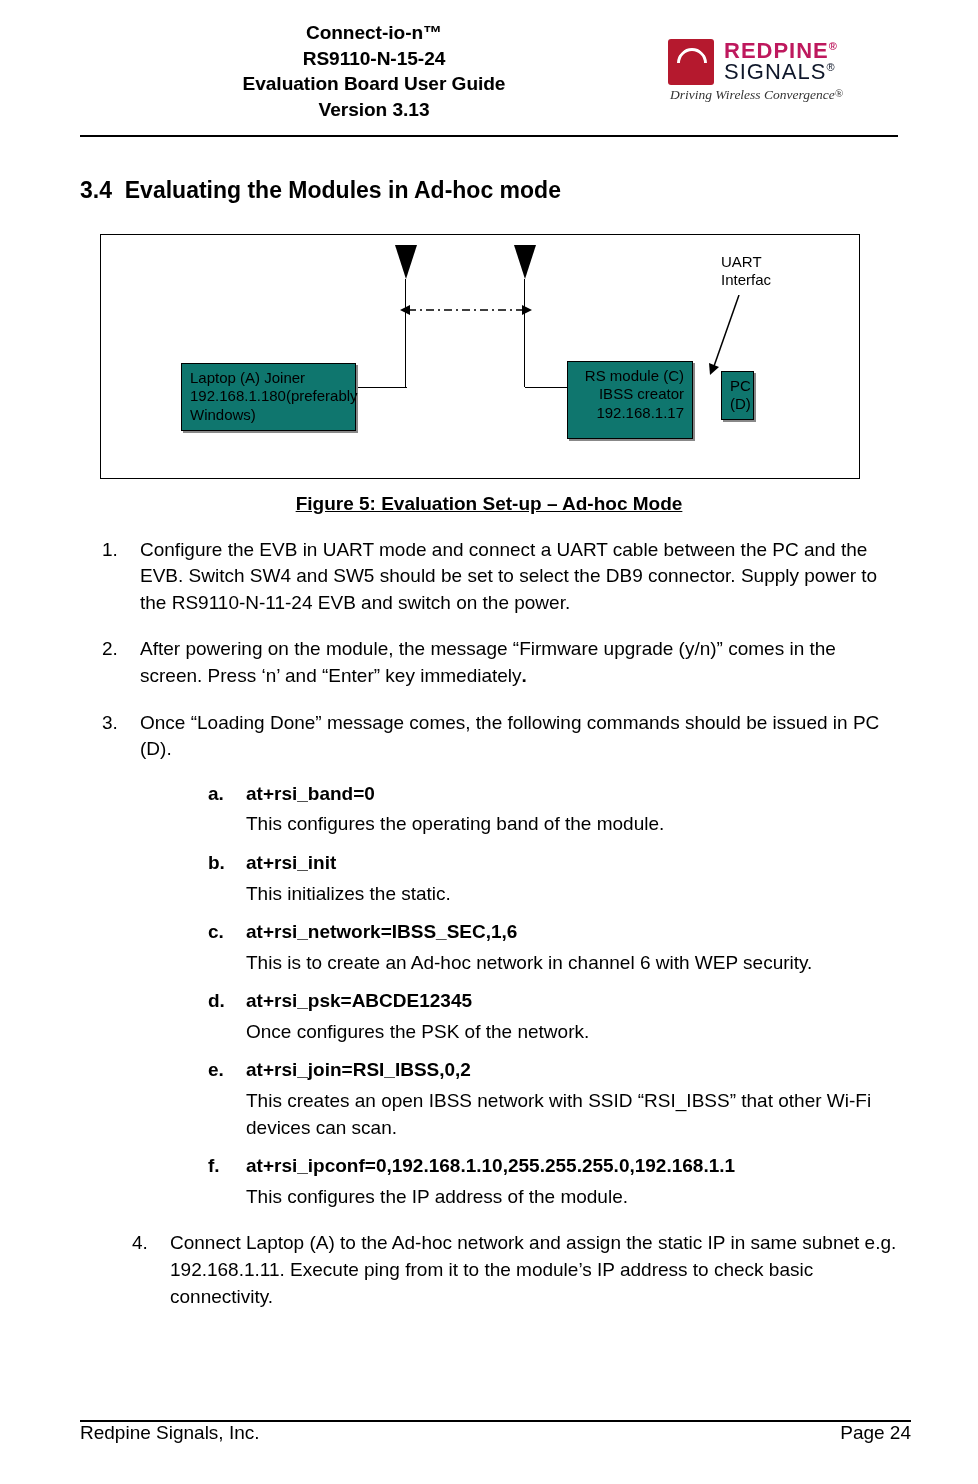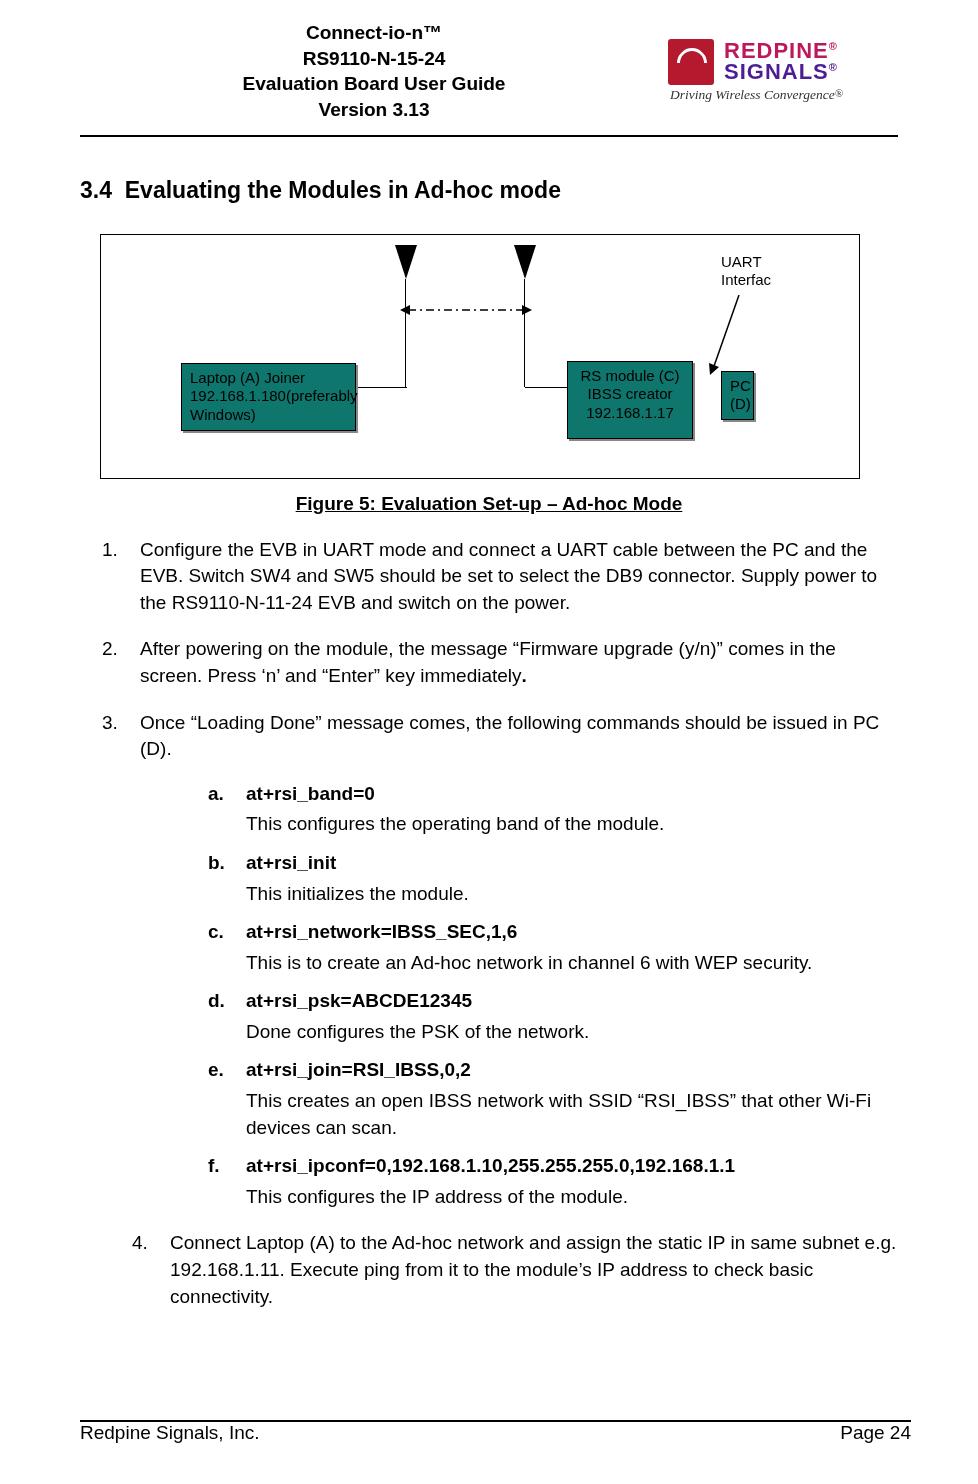--- a/index.html
+++ b/index.html
@@ -70,22 +70,22 @@
     line-height: 0.95;
   }
   .logo-line1 {
     font-size: 22px;
     font-weight: bold;
     color: #be185d;
     letter-spacing: 1px;
   }
   .logo-line2 {
     font-size: 22px;
-    font-weight: bold;
-    color: #4c1d95;
+    font-weight: normal;
+    color: #0f172a;
     letter-spacing: 1px;
   }
   .logo-reg { font-size: 11px; vertical-align: top; }
   .tagline {
     font-size: 13.5px;
     font-style: italic;
     color: #333;
     margin-top: 2px;
     margin-left: 2px;
     font-family: Georgia, serif;
@@ -137,21 +137,21 @@
   .box {
     position: absolute;
     border: 1.5px solid #000;
     background: #0f766e;
     font-size: 15px;
     padding: 5px 8px;
     line-height: 1.25;
     box-shadow: 2px 2px 0 #888;
   }
   .box.laptop { top: 128px; left: 80px; width: 175px; }
-  .box.rs { top: 126px; left: 466px; width: 126px; text-align: center; height: 78px; overflow: hidden; }
+  .box.rs { top: 126px; left: 466px; width: 126px; text-align: right; height: 78px; overflow: hidden; }
   .box.pc { top: 136px; left: 620px; width: 33px; }
   .uart-label {
     position: absolute;
     top: 18px;
     left: 620px;
     font-size: 15px;
     line-height: 1.25;
   }
   .uart-arrow {
     position: absolute;
@@ -298,29 +298,29 @@
     <li><span>Configure the EVB in UART mode and connect a UART cable between the PC and the EVB. Switch SW4 and SW5 should be set to select the DB9 connector. Supply power to the RS9110-N-11-24 EVB and switch on the power.</span></li>
     <li><span>After powering on the module, the message “Firmware upgrade (y/n)” comes in the screen. Press ‘n’ and “Enter” key immediately</span><span class="bold-period">.</span></li>
     <li><span>Once “Loading Done” message comes, the following commands should be issued in PC (D).</span>
       <ol class="sub-list">
         <li>
           <div class="sub-cmd">at+rsi_band=0</div>
           <div class="sub-desc">This configures the operating band of the module.</div>
         </li>
         <li>
           <div class="sub-cmd">at+rsi_init</div>
-          <div class="sub-desc">This initializes the module.</div>
+          <div class="sub-desc">This initializes the static.</div>
         </li>
         <li>
           <div class="sub-cmd">at+rsi_network=IBSS_SEC,1,6</div>
           <div class="sub-desc">This is to create an Ad-hoc network in channel 6 with WEP security.</div>
         </li>
         <li>
           <div class="sub-cmd">at+rsi_psk=ABCDE12345</div>
-          <div class="sub-desc">Done configures the PSK of the network.</div>
+          <div class="sub-desc">Once configures the PSK of the network.</div>
         </li>
         <li>
           <div class="sub-cmd">at+rsi_join=RSI_IBSS,0,2</div>
           <div class="sub-desc">This creates an open IBSS network with SSID “RSI_IBSS” that other Wi-Fi devices can scan.</div>
         </li>
         <li>
           <div class="sub-cmd">at+rsi_ipconf=0,192.168.1.10,255.255.255.0,192.168.1.1</div>
           <div class="sub-desc">This configures the IP address of the module.</div>
         </li>
       </ol>

